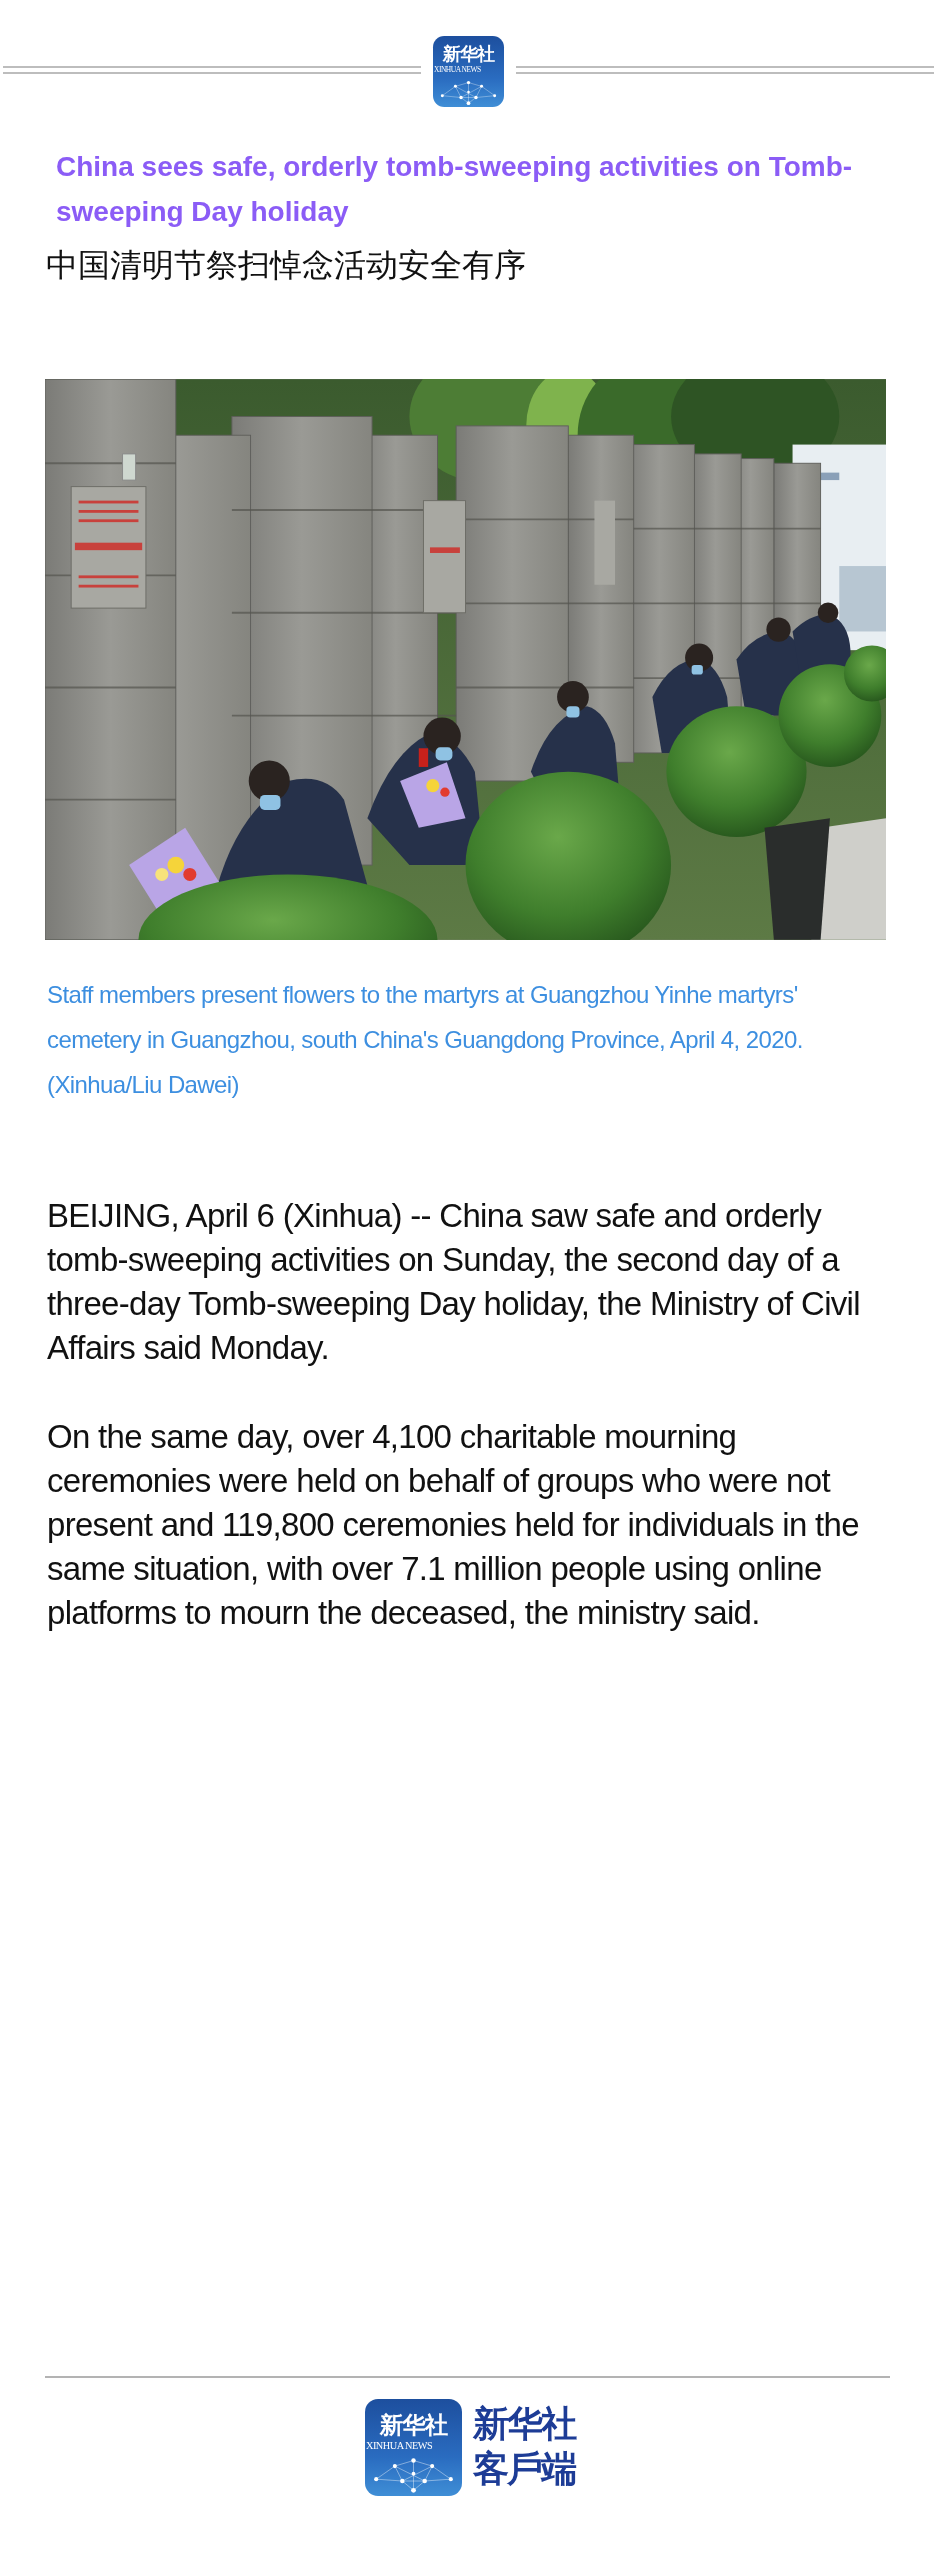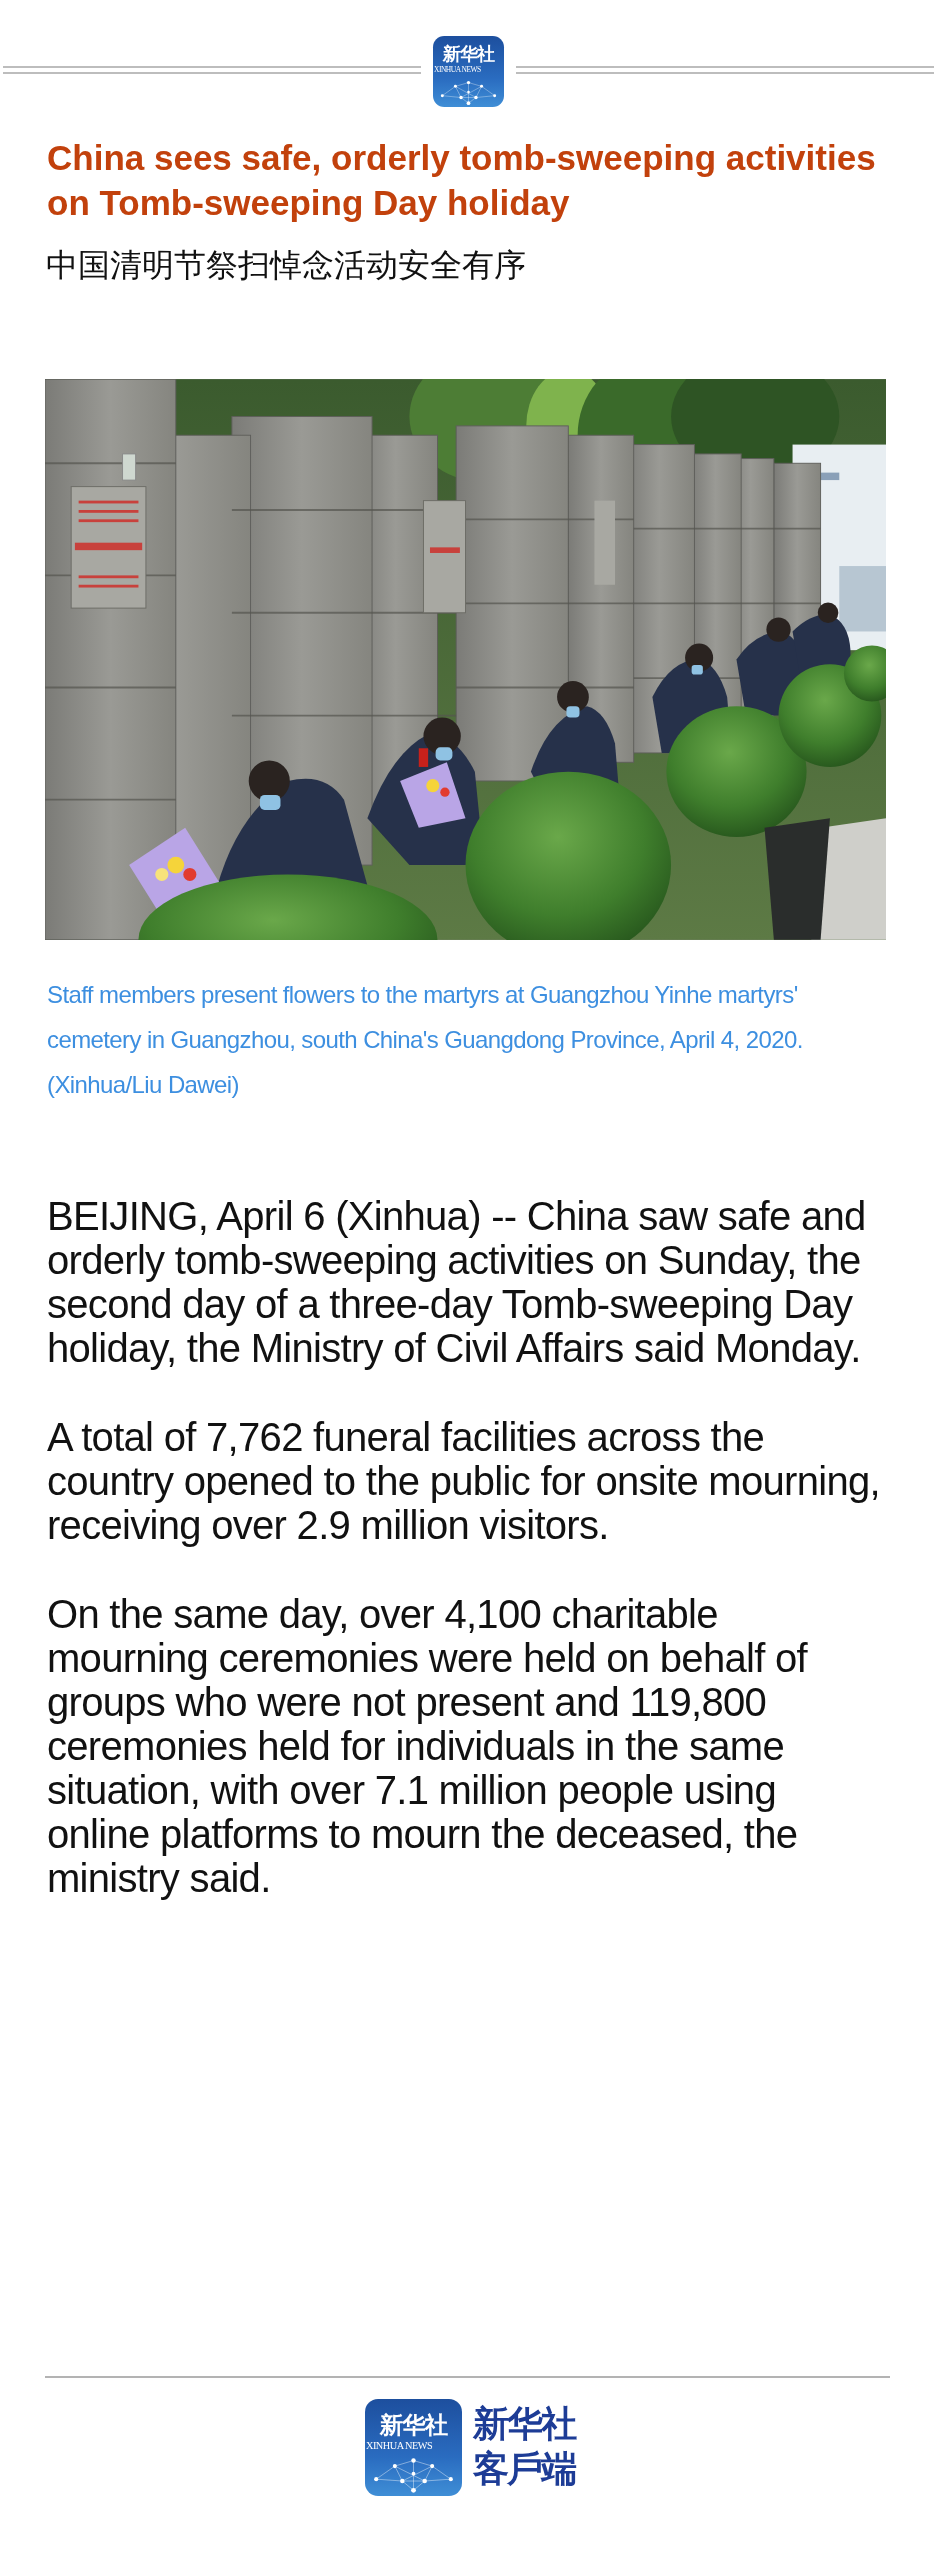--- a/index.html
+++ b/index.html
@@ -12,34 +12,34 @@
   .logo-top { position: absolute; left: 433px; top: 36px; width: 71px; height: 71px;
               border-radius: 11.2px; overflow: hidden;
               background: linear-gradient(180deg, #1d4f9e 0%, #2a6cc0 60%, #3f8ed6 100%); }
   .logo-cn { position: absolute; left: 0; right: 0; text-align: center; color: #fff;
              font-family: "DejaVu Sans", sans-serif; font-weight: bold; letter-spacing: -0.9px; }
   .logo-en { position: absolute; left: 1px; right: 0; text-align: left; color: #fff;
              font-family: Liberation Serif, serif; letter-spacing: -0.5px; }
 
   .title { position: absolute; left: 45px; top: 133px; width: 841px;
            font-family: "Liberation Sans", sans-serif; font-weight: bold;
-           font-size: 35px; line-height: 45px; color: #c2410c; margin: 2px; }
+           font-size: 28px; line-height: 45px; color: #8b5cf6; margin: 11px; }
   .subtitle { position: absolute; left: 46px; top: 245px; width: 841px;
               font-family: Liberation Serif, serif; font-size: 32px; line-height: 41px;
               color: #111; margin: 0; }
 
   .photo { position: absolute; left: 45px; top: 379px; width: 841px; height: 561px;
            overflow: hidden; background: #8a8a86; }
 
   .caption { position: absolute; left: 47px; top: 972px; width: 841px;
              font-size: 24px; line-height: 45px; color: #3d8fe0; margin: 0;
              letter-spacing: -0.6px; }
 
   .article { position: absolute; left: 47px; top: 1194px; width: 841px; }
-  .article p { margin: 0 0 45px 0; font-size: 40px; line-height: 44px; color: #111;
+  .article p { margin: 0 0 45px 0; font-size: 33px; line-height: 44px; color: #111;
                letter-spacing: -0.7px; }
   .endmark { display: inline-block; width: 15px; height: 16px; background: #111;
              margin-left: 20.6px; vertical-align: -0.9px; }
 
   .divider { position: absolute; left: 45px; top: 2376px; width: 845px; height: 1.9px; background: #b3b3b3; }
 
   .logo-foot { position: absolute; left: 365px; top: 2399px; width: 97px; height: 97px;
                border-radius: 13px; overflow: hidden;
                background: linear-gradient(180deg, #1d4f9e 0%, #2a6cc0 60%, #3f8ed6 100%); }
   .foot-text { position: absolute; left: 473px; top: 2401px; width: 121px;
@@ -195,21 +195,20 @@
 
     <path d="M830 480 L900 470 L900 600 L820 600 Z" fill="#cfcfca"></path>
     <path d="M770 480 L840 470 L830 600 L780 600 Z" fill="#2a2d2c"></path>
   </svg>
 </div>
 
 <p class="caption">Staff members present flowers to the martyrs at Guangzhou Yinhe martyrs' cemetery in Guangzhou, south China's Guangdong Province, April 4, 2020.(Xinhua/Liu Dawei)</p>
 
 <article class="article">
   <p>BEIJING, April 6 (Xinhua) -- China saw safe and orderly tomb-sweeping activities on Sunday, the second day of a three-day Tomb-sweeping Day holiday, the Ministry of Civil Affairs said Monday.</p>
-  <p>A total of 7,762 funeral facilities across the country opened to the public for onsite mourning, receiving over 2.9 million visitors.</p>
   <p>On the same day, over 4,100 charitable mourning ceremonies were held on behalf of groups who were not present and 119,800 ceremonies held for individuals in the same situation, with over 7.1 million people using online platforms to mourn the deceased, the ministry said.</p>
 </article>
 
 <div class="divider"></div>
 
 <footer>
   <div class="logo-foot">
     <div class="logo-cn" style="top:13px; font-size:23.4px; line-height:26px;">新华社</div>
     <div class="logo-en" style="top:41px; font-size:10.3px; line-height:12px;">XINHUA NEWS</div>
     <svg class="abs" style="left:0; top:54px;" width="97" height="43" viewBox="0 0 104 46">

